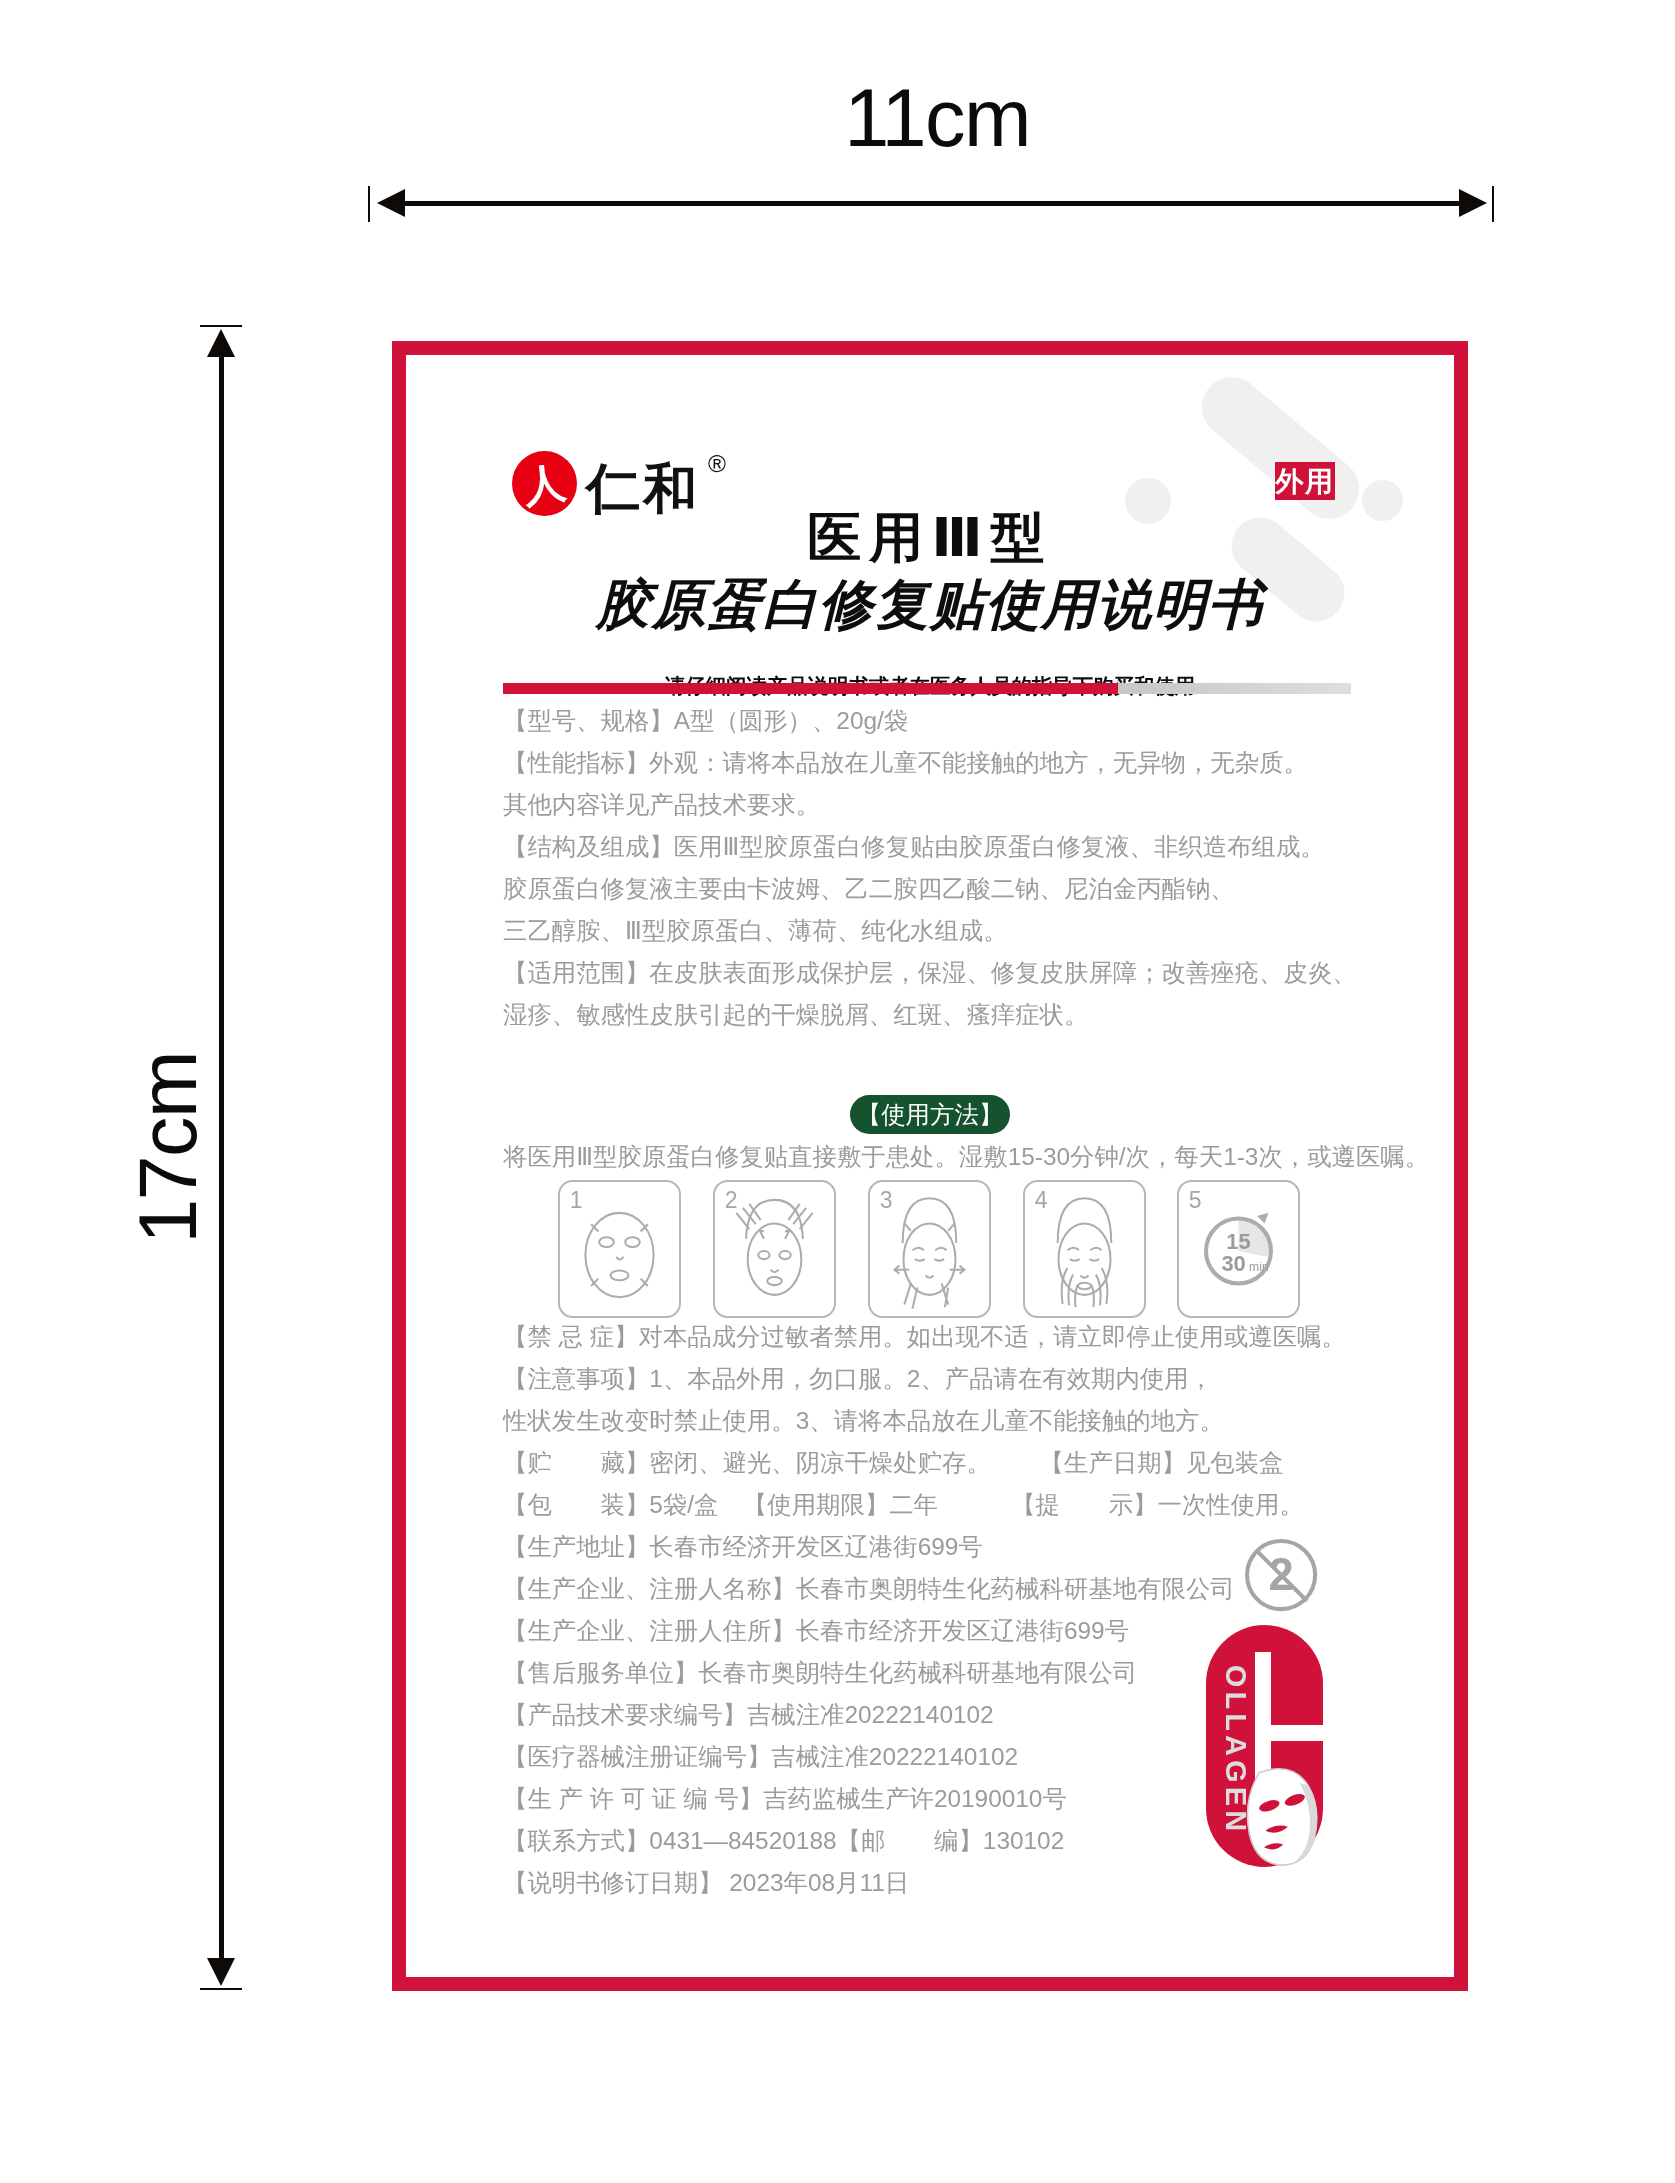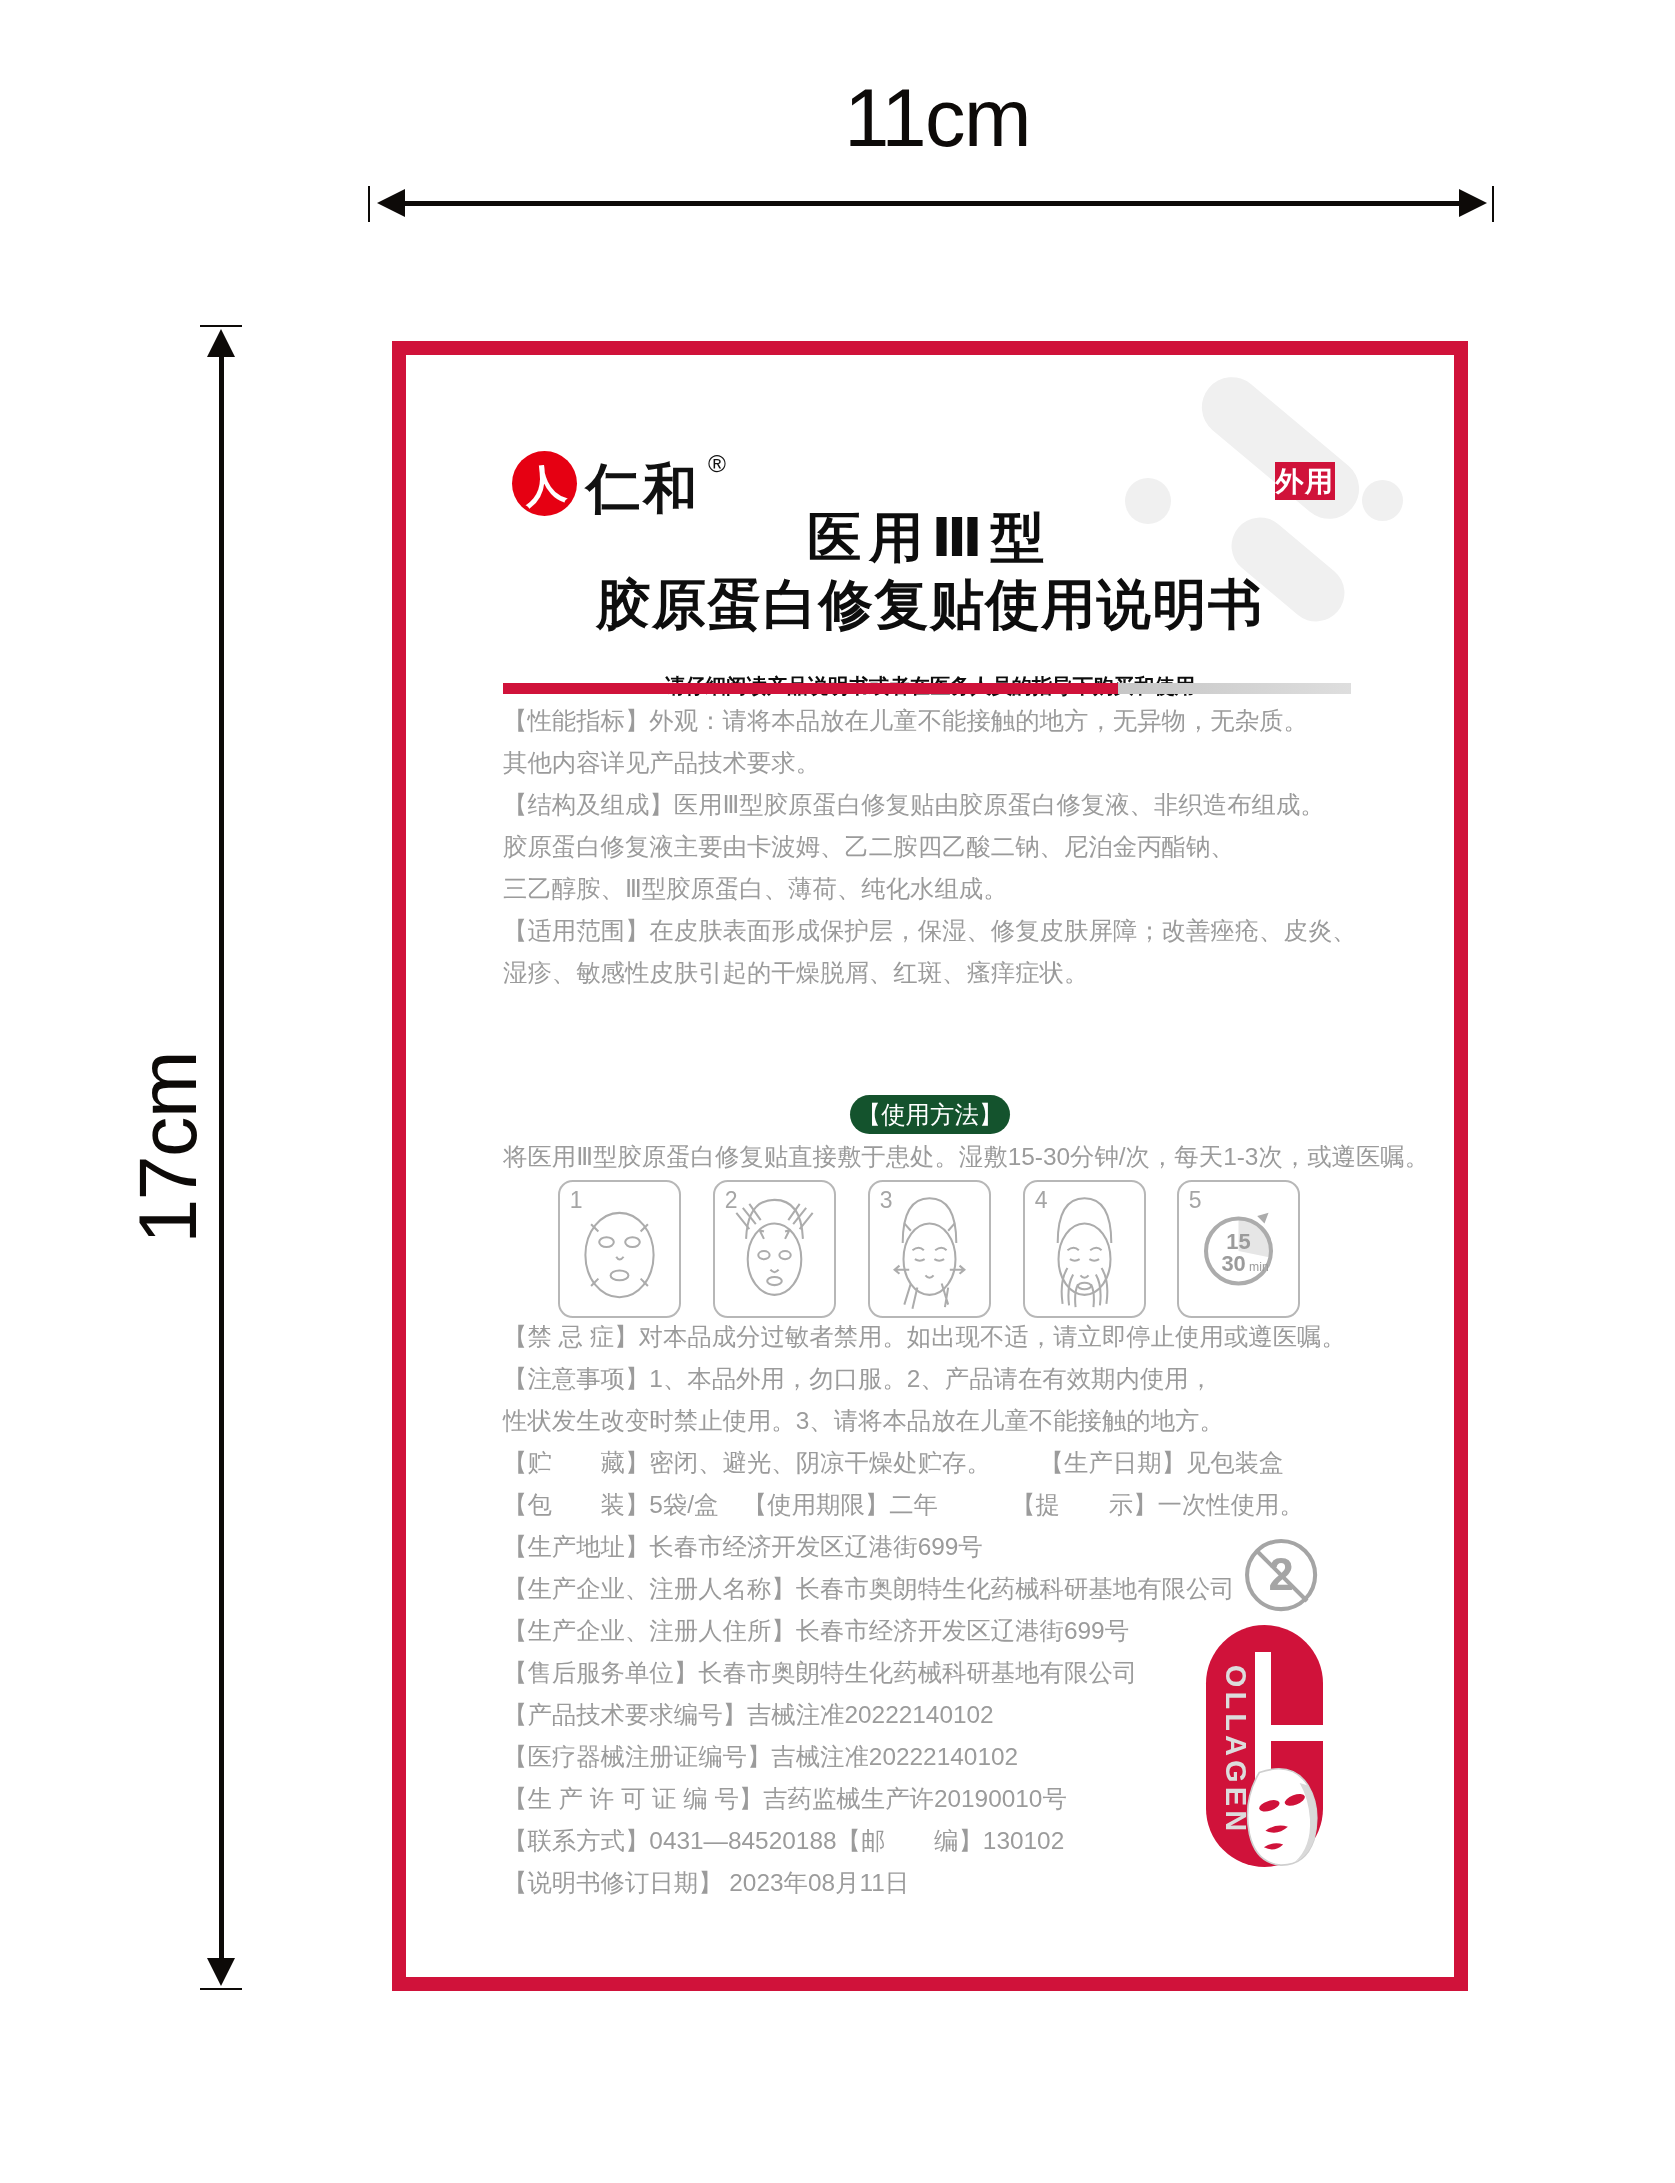--- a/index.html
+++ b/index.html
@@ -29,21 +29,21 @@
   .wm-circle{border-radius:50%;}
   
   .logo-circle{left:120px;top:110px;width:65px;height:65px;border-radius:50%;background:#E60012;}
   .logo-person{position:absolute;inset:0;text-align:center;line-height:68px;font-size:42px;color:#fff;font-weight:bold;transform:rotate(-8deg);}
   .logo-text{left:194px;top:112px;font-size:54px;font-weight:900;color:#111;letter-spacing:3.3px;font-family:"Liberation Serif","DejaVu Serif",serif;}
   .logo-reg{left:316px;top:109px;font-size:24.4px;color:#111;}
   .ext-badge{left:883px;top:121px;width:60px;height:38px;background:#D0123A;color:#fff;
              font-size:28px;font-weight:bold;text-align:center;line-height:40px;letter-spacing:1.6px;z-index:5;}
   
   .title1{left:0;top:161px;width:1076px;text-align:center;font-size:54px;font-weight:900;letter-spacing:8.1px;color:#0d0d0d;z-index:4;}
-  .title2{left:0;top:228px;width:1076px;text-align:center;font-size:54px;font-weight:900;letter-spacing:1.6px;color:#0d0d0d;z-index:4;}
+  .title2{left:0;top:228px;width:1076px;text-align:center;font-size:54px;font-weight:900;letter-spacing:1.6px;color:#0d0d0d;z-index:4;font-style:italic;}
   .subtitle{left:0;top:300px;width:1076px;text-align:center;font-size:20.4px;font-weight:bold;color:#0d0d0d;z-index:4;margin-top:31px;}
   .divider{left:111px;top:342px;width:848px;height:10.6px;z-index:4;
            background:linear-gradient(to right,#D0123A 0 72.5%,#c6c6c6 72.5%,#dedede 100%);}
   
   .tblock{left:111px;width:872px;font-size:24.4px;line-height:42px;color:#9b9b9b;white-space:nowrap;z-index:4;}
   .tblock-top{top:359px;}
   .tblock-bottom{top:975px;}
   .usage-badge{left:458px;top:754px;width:160px;height:39px;background:#14532d;border-radius:21px;
                color:#fff;font-size:24.4px;font-weight:normal;text-align:center;line-height:39px;z-index:4;}
   .usage-line{left:111px;top:795px;width:872px;font-size:24.4px;line-height:42px;color:#9b9b9b;white-space:nowrap;z-index:4;}
@@ -95,20 +95,21 @@
   <div class="abs logo-text">仁和</div>
   <div class="abs logo-reg">®</div>
   <div class="abs ext-badge">外用</div>
 
   <div class="abs title1">医用Ⅲ型</div>
   <div class="abs title2">胶原蛋白修复贴使用说明书</div>
   <div class="abs subtitle">请仔细阅读产品说明书或者在医务人员的指导下购买和使用</div>
   <div class="abs divider"></div>
 
   <div class="abs tblock tblock-top">
+    <div>【型号、规格】A型（圆形）、20g/袋</div>
     <div>【性能指标】外观：请将本品放在儿童不能接触的地方，无异物，无杂质。</div>
     <div>其他内容详见产品技术要求。</div>
     <div>【结构及组成】医用Ⅲ型胶原蛋白修复贴由胶原蛋白修复液、非织造布组成。</div>
     <div>胶原蛋白修复液主要由卡波姆、乙二胺四乙酸二钠、尼泊金丙酯钠、</div>
     <div>三乙醇胺、Ⅲ型胶原蛋白、薄荷、纯化水组成。</div>
     <div>【适用范围】在皮肤表面形成保护层，保湿、修复皮肤屏障；改善痤疮、皮炎、</div>
     <div>湿疹、敏感性皮肤引起的干燥脱屑、红斑、瘙痒症状。</div>
   </div>
 
   <div class="abs usage-badge">【使用方法】</div>

